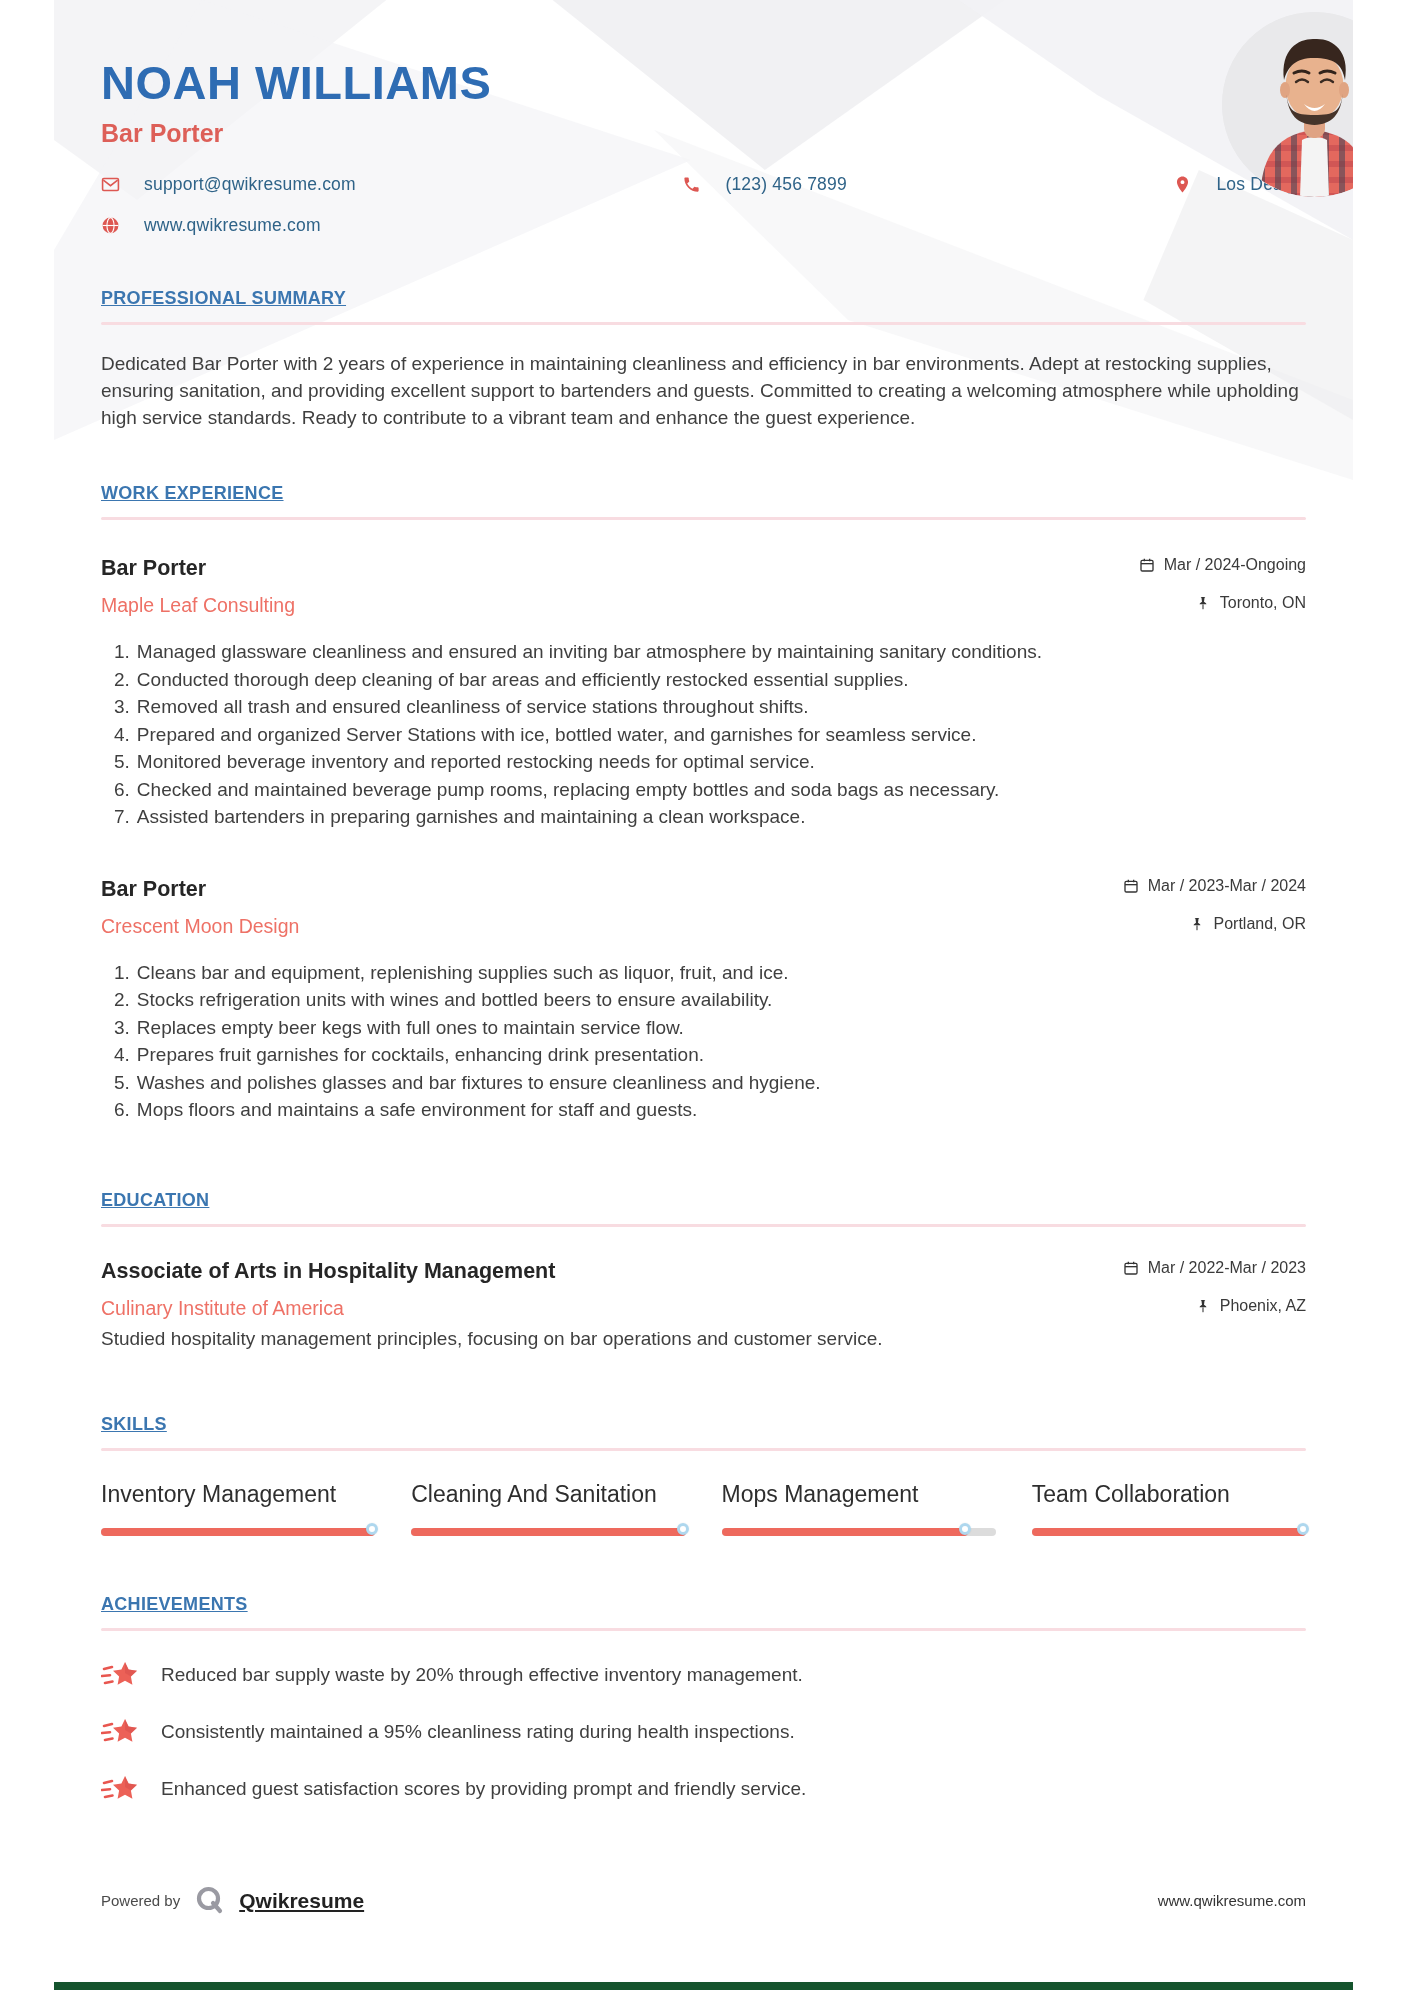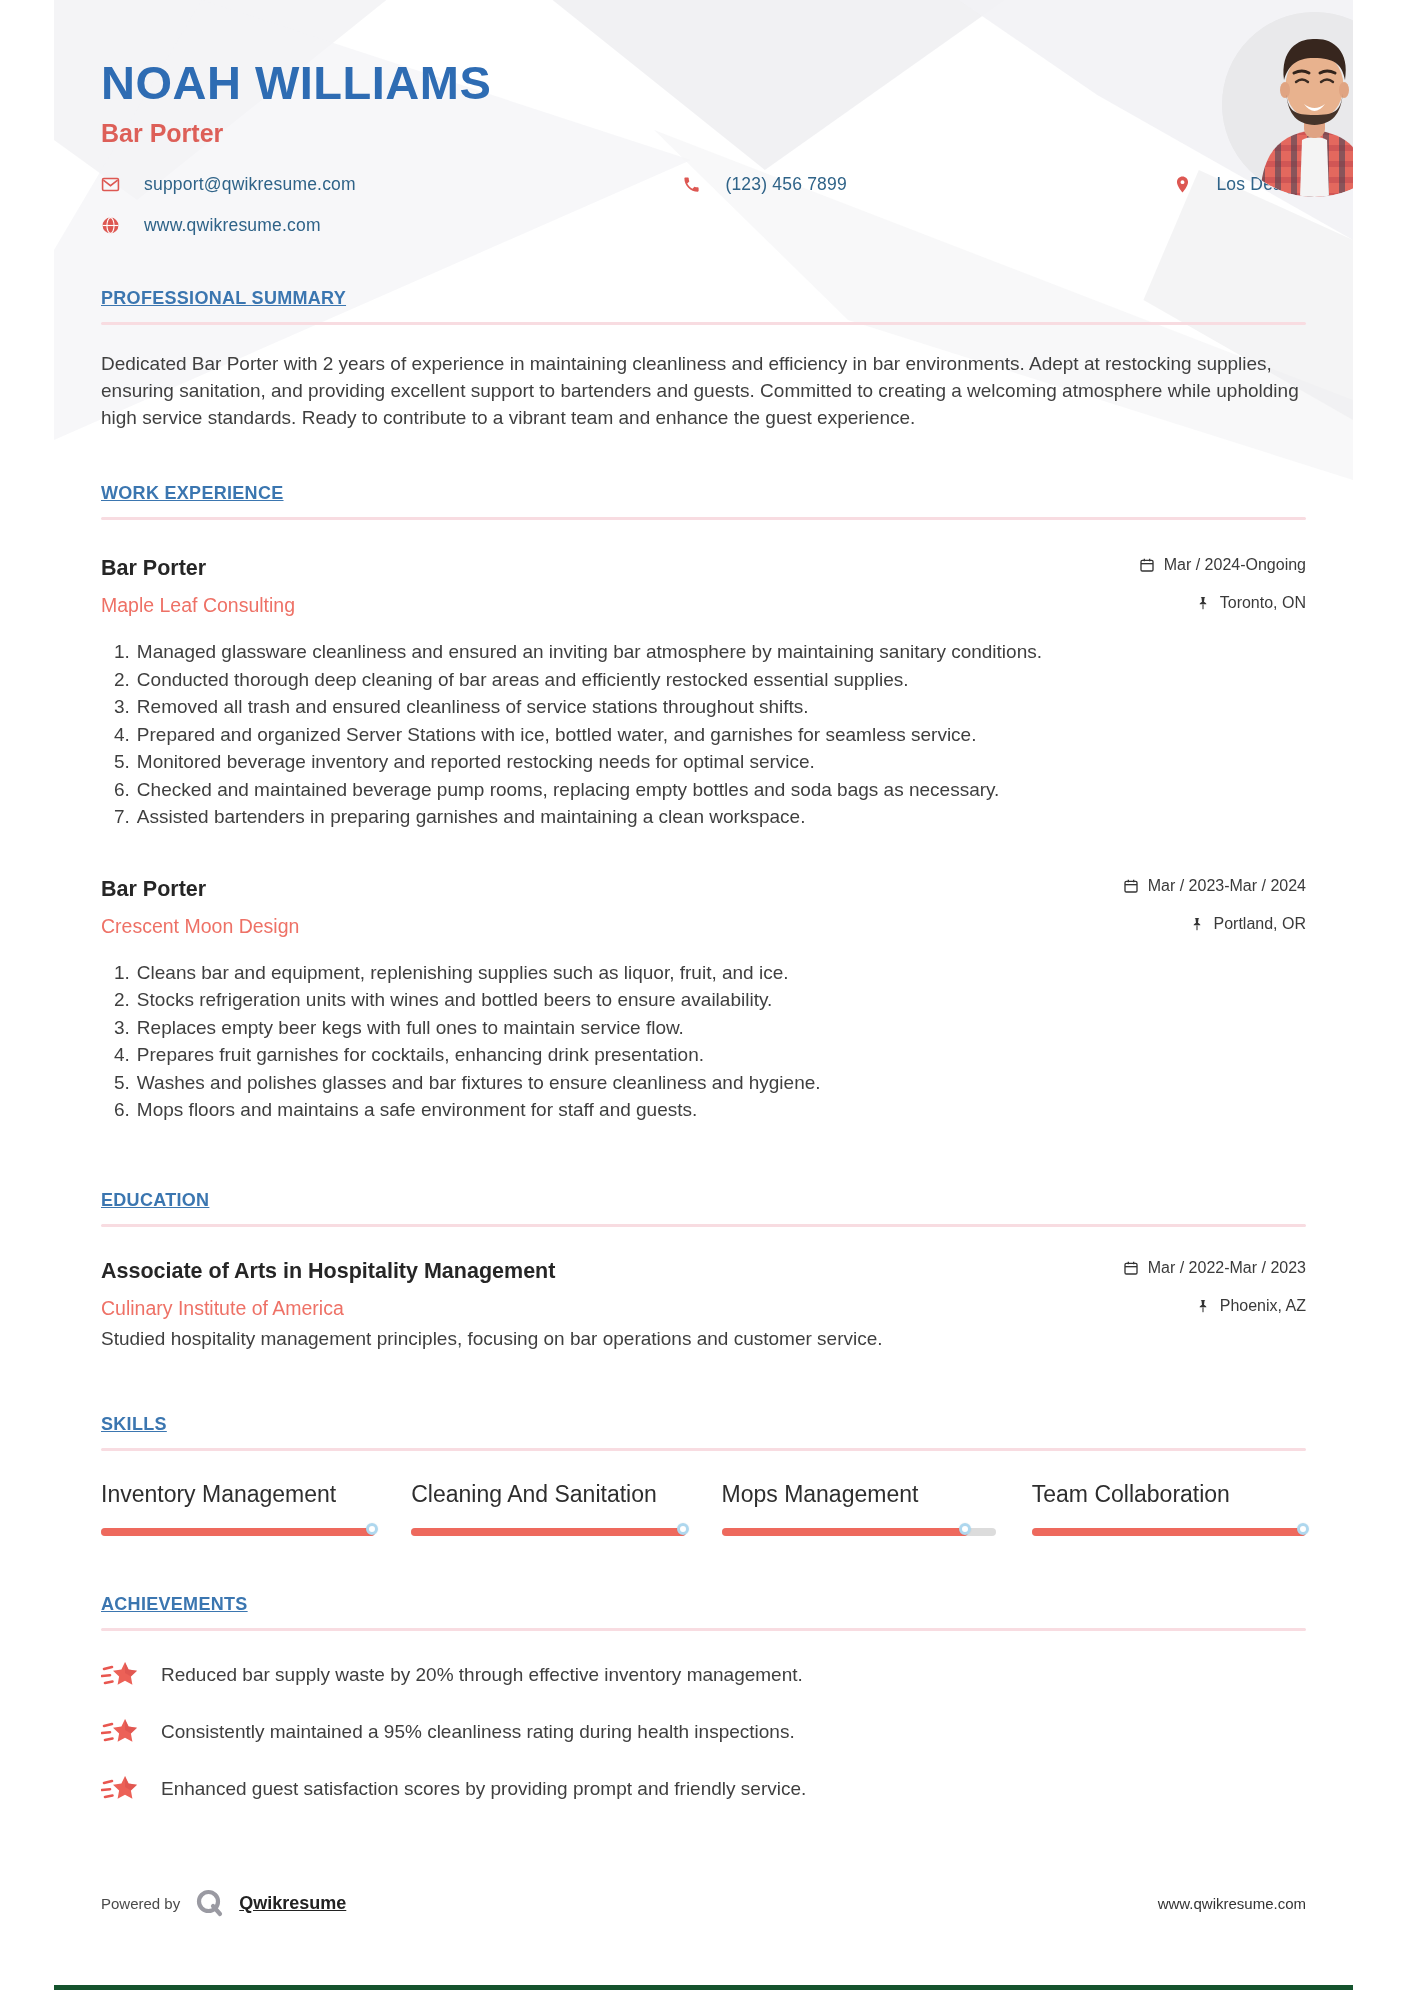--- a/index.html
+++ b/index.html
@@ -1,20 +1,20 @@
 <!DOCTYPE html>
 <html><head>
 <meta charset="utf-8">
 <style>
   * { margin:0; padding:0; box-sizing:border-box; }
   html,body { background:#ffffff; }
   body { font-family:"Liberation Sans","DejaVu Sans",sans-serif; color:#404040; }
   .page {
     position:relative; width:1299px; height:1990px; margin:0 auto;
-    background:#ffffff; overflow:hidden; border-bottom:5px solid #14532d;
+    background:#ffffff; overflow:hidden; border-bottom:8px solid #14532d;
   }
   .header-bg { position:absolute; top:0; left:0; width:100%; height:480px; pointer-events:none; }
   .content { position:relative; padding:0 47px; }
 
   
   .header { position:relative; padding-top:58px; }
   .name { font-size:47px; font-weight:700; letter-spacing:0.5px; color:#2e6cb3; line-height:1.05; }
   .role { font-size:25px; font-weight:700; color:#dd5f58; margin-top:12px; }
   .contact-row { display:flex; align-items:center; gap:68px; margin-top:26px;justify-content:space-between; }
   .contact-row + .contact-row { margin-top:20px; }
@@ -66,21 +66,21 @@
   .ach-icon { width:38px; height:32px; flex:0 0 auto; }
   .ach-text { font-size:19px; color:#3f3f3f; }
 
   
   .footer {
     position:absolute; left:47px; right:47px; bottom:66px;
     display:flex; justify-content:space-between; align-items:center;
   }
   .footer-left { display:flex; align-items:center; gap:14px; }
   .powered { font-size:15px; color:#4a4a4a; }
-  .brand-link { font-size:18px; color:#222222; text-decoration:underline; font-weight:600; cursor:pointer; }
+  .brand-link { font-size:21px; color:#222222; text-decoration:underline; font-weight:600; cursor:pointer; }
   .footer-site { font-size:15px; color:#333333; }
   .qlogo { width:31px; height:31px; }
 </style>
 </head>
 <body>
 
 <div class="page">
 
   <svg class="header-bg" viewBox="0 0 1407 480" preserveAspectRatio="none">
     <polygon points="0,0 360,0 90,200 0,140" fill="#f1f1f4" opacity="0.8"></polygon>

